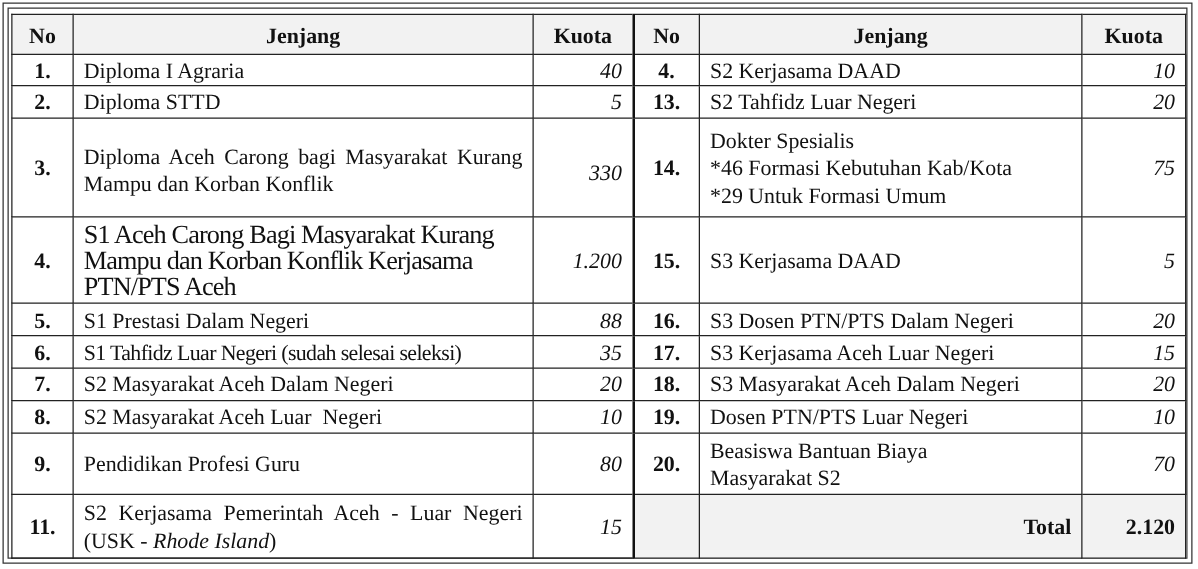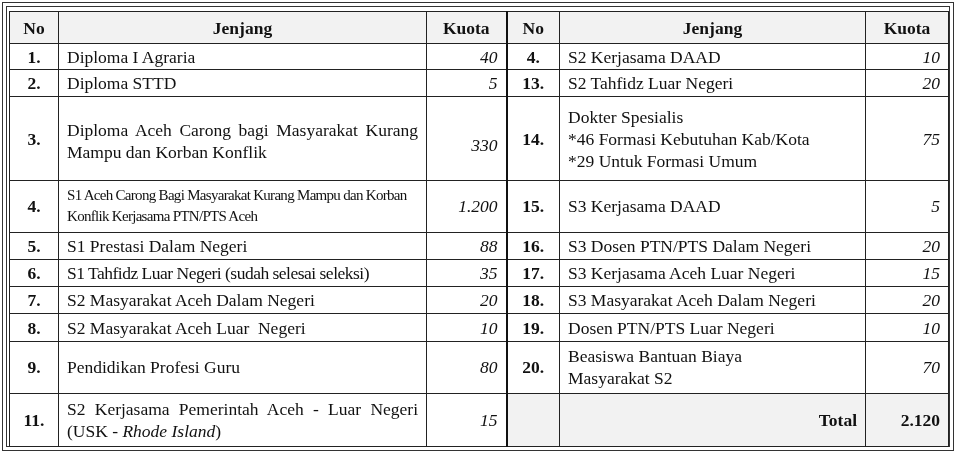--- a/index.html
+++ b/index.html
@@ -6,21 +6,21 @@
   body { width: 958px; height: 455px; position: relative; overflow: hidden; font-family: "Liberation Serif", "DejaVu Serif", serif; color: #111; }
   .outer-frame { position: absolute; left: 2px; top: 2px; width: 952px; height: 449px; border: 1px solid #333; box-sizing: border-box; }
   .inner-frame { position: absolute; left: 6px; top: 6px; width: 944px; height: 441px; border: 1px solid #333; box-sizing: border-box; }
   table.quota { position: absolute; left: 9px; top: 11px; border-collapse: collapse; table-layout: fixed; width: 939px; height: 436px; }
   table.quota td, table.quota th { border: 1.5px solid #222; padding: 0 8px; font-size: 17.5px; line-height: 22px; vertical-align: middle; }
   th { background: #f2f2f2; font-weight: bold; text-align: center; height: 31px; }
   td.no { text-align: center; font-weight: bold; padding: 0 4px; }
   td.quota-val { text-align: right; font-style: italic; }
   td.name { text-align: left; }
   td.name.justify { text-align: justify; text-align-last: left; }
-  td.name.condensed { font-size: 15px; letter-spacing: -0.7px; line-height: 21px; }
+  td.name.condensed { font-size: 21px; letter-spacing: -0.7px; line-height: 21px; }
   td.divider-left { border-left: 2px solid #111 !important; }
   td.total-blank, td.total-label, td.total-val { background: #f2f2f2; font-weight: bold; text-align: right; }
   td.quota-val.low { vertical-align: bottom; padding-bottom: 24px; }
   .em { font-style: italic; }
 </style>
 </head>
 <body>
 
 <div class="outer-frame"></div>
 <div class="inner-frame"></div>

